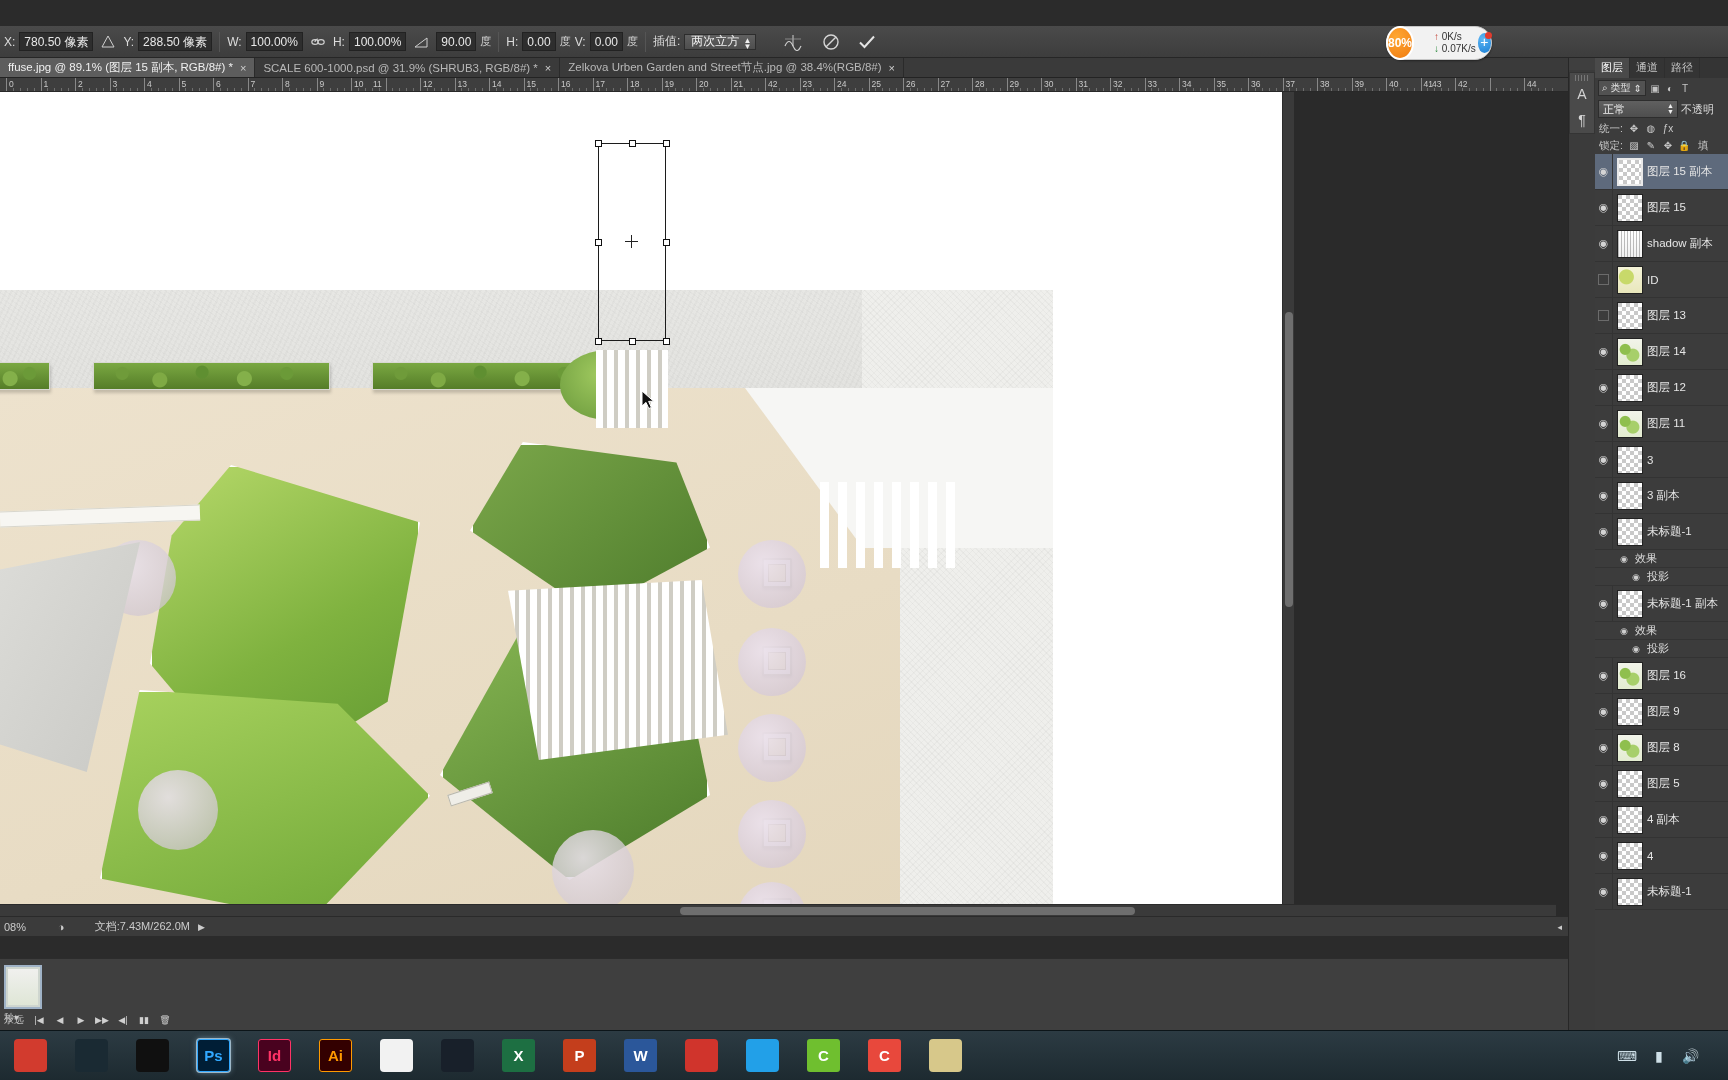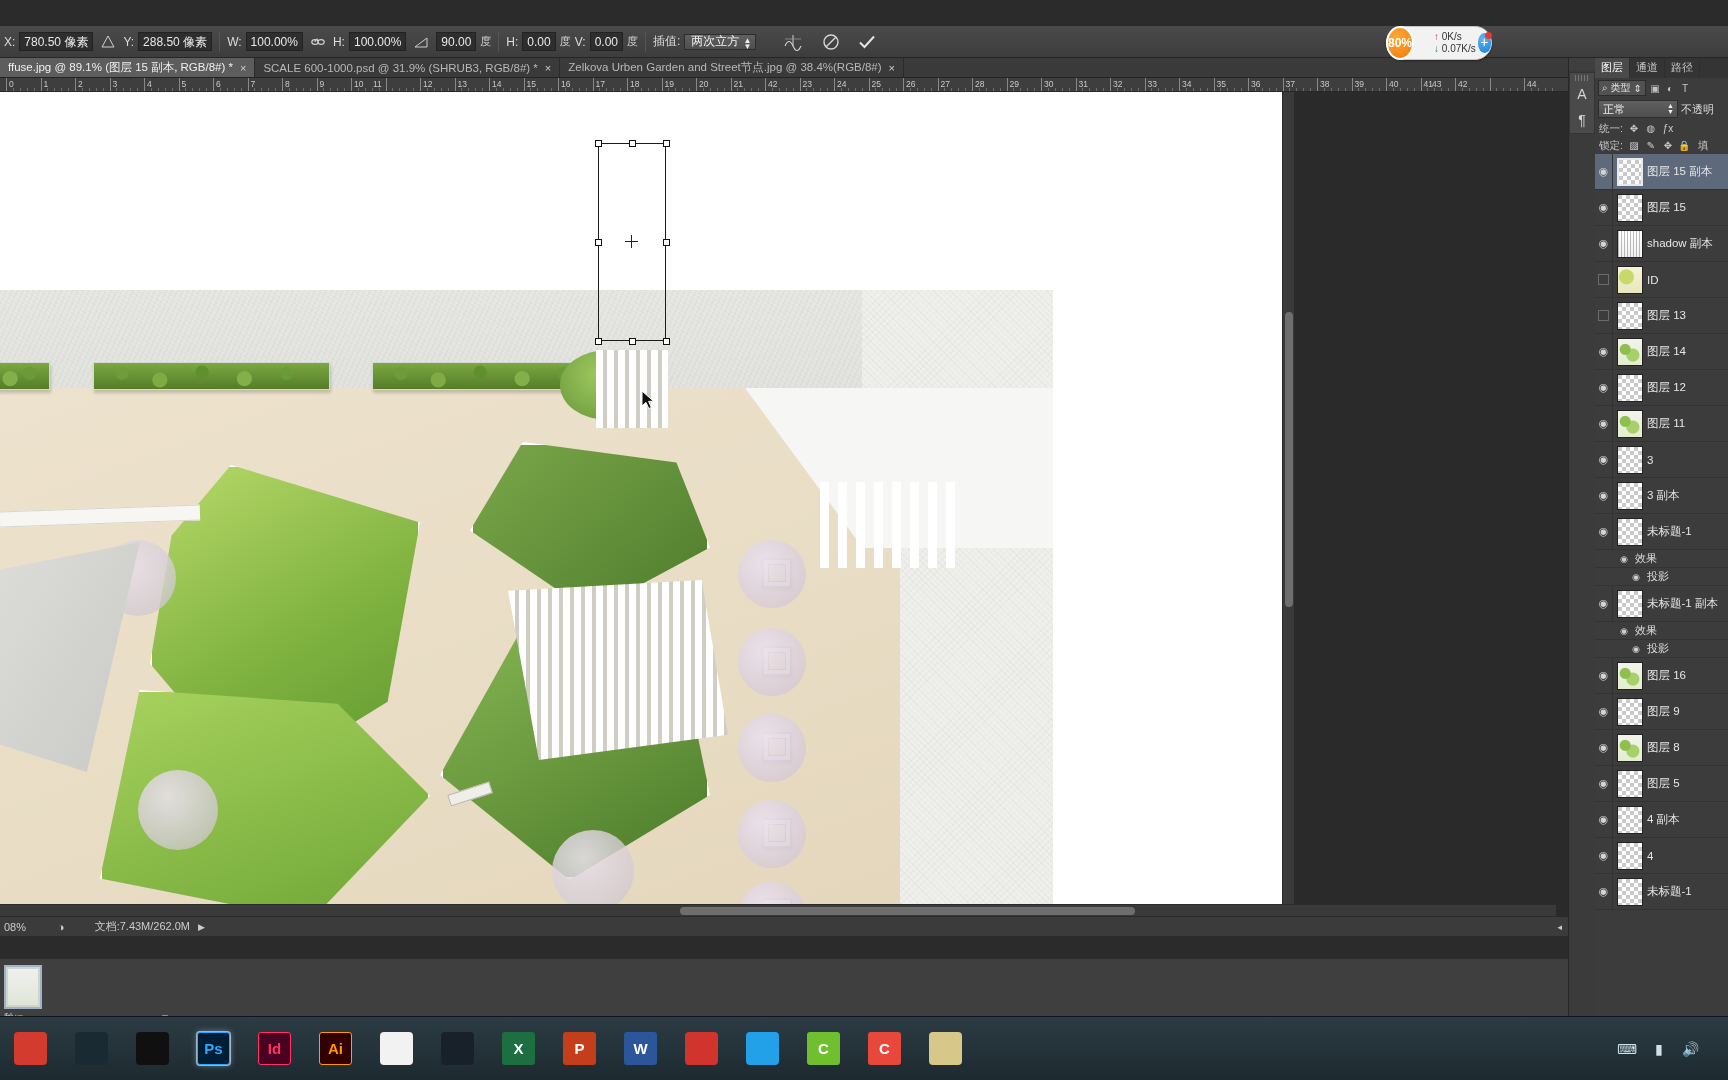--- a/index.html
+++ b/index.html
@@ -300,21 +300,21 @@
   }
   .layer-name{ font-size:11.5px; color:#e6e6e6; white-space:nowrap; overflow:hidden; }
   .fx-row{
     display:flex; align-items:center; height:18px; background:#3c3c3c;
     border-bottom:1px solid #333; font-size:11px; color:#ddd;
   }
   .fx-row .eye2{ width:14px; text-align:center; font-size:9px; color:#cfcfcf; }
 
   
   .taskbar{
-    position:absolute; bottom:0; left:0; width:1728px; height:64px;
+    position:absolute; bottom:0; left:0; width:1728px; height:50px;
     background:linear-gradient(#2c3b43,#1d2a30);
     border-top:1px solid #0c1519;
     display:flex; align-items:center;
   }
   .tb-icon{
     width:61px; height:50px; display:flex; align-items:center; justify-content:center;
   }
   .tb-icon .g{
     width:33px;height:33px; border-radius:3px; display:flex; align-items:center; justify-content:center;
     font-weight:bold; font-size:15px; color:#fff;

